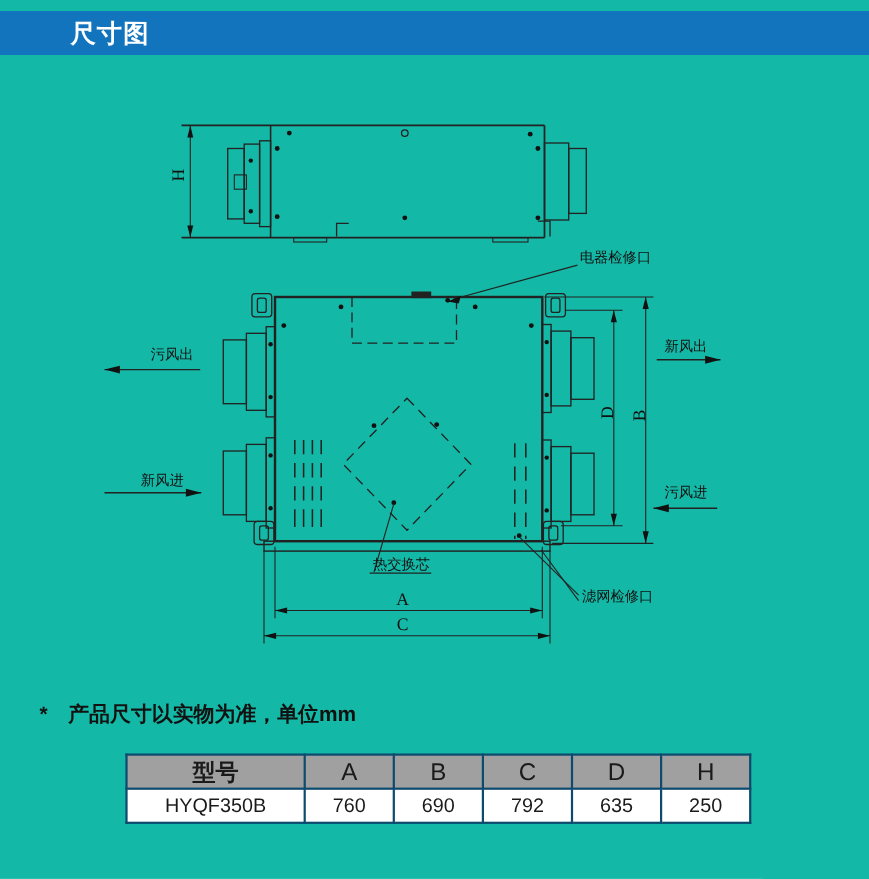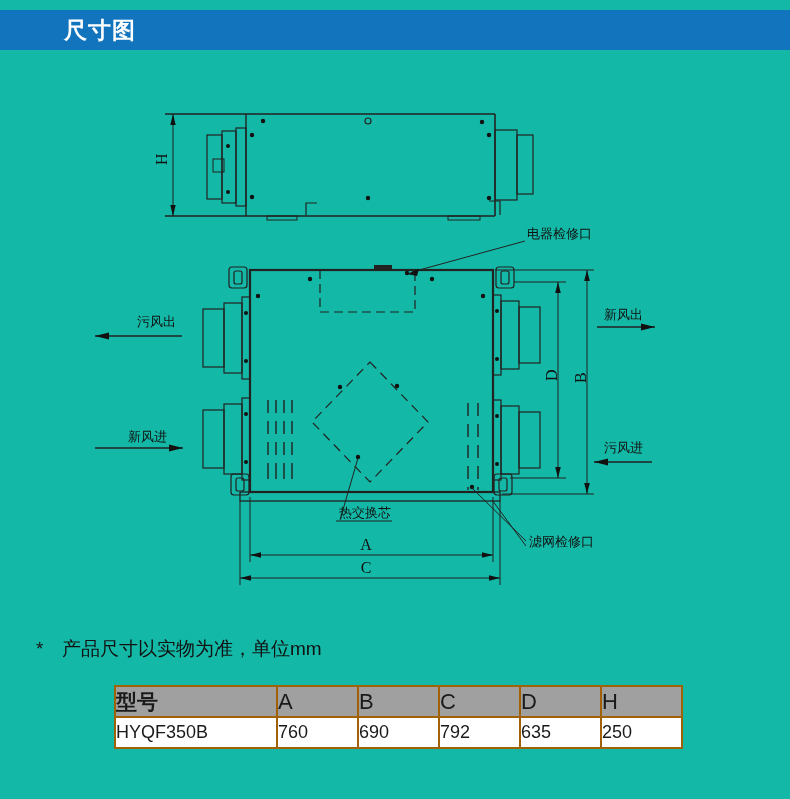--- a/index.html
+++ b/index.html
@@ -9,25 +9,25 @@
   #titlebar{position:absolute;left:0;top:10px;width:790px;height:40px;background:#1274bd;}
   #titlebar .t{position:absolute;left:64px;top:0;height:40px;line-height:40px;
                color:#ffffff;font-size:23px;font-weight:bold;letter-spacing:1px;}
   
   #drawing{position:absolute;left:0;top:0;width:790px;height:632px;}
   #drawing .ln{stroke:#222222;fill:none;}
   #drawing .cn{font-family:"Liberation Sans",sans-serif;font-size:13px;fill:#111111;}
   #drawing .dim{font-family:"Liberation Serif",serif;font-size:16px;fill:#111111;}
   #drawing .dot{fill:#111111;stroke:none;}
   
-  #note{position:absolute;left:36px;top:636px;font-size:19px;font-weight:normal;color:#111111;}
+  #note{position:absolute;left:36px;top:636px;font-size:19px;font-weight:bold;color:#111111;}
   #note .star{display:inline-block;width:26px;}
   
   #spec-table{position:absolute;left:114px;top:685px;border-collapse:collapse;table-layout:fixed;}
-  #spec-table td,#spec-table th{border:2px solid #a16207;text-align:left;vertical-align:middle;
+  #spec-table td,#spec-table th{border:2px solid #0c4a6e;text-align:center;vertical-align:middle;
         padding:0;height:29px;color:#1a1a1a;}
   #spec-table th{background:#a0a0a0;}
   #spec-table th.model{width:160px;font-size:21px;font-weight:bold;}
   #spec-table th.letter{width:79px;font-size:22px;font-weight:normal;}
   #spec-table tr.r1 td{background:#d2d2d2;}
   #spec-table tr.r2 td{background:#ffffff;}
   #spec-table td{font-size:18px;}
 </style>
 </head>
 <body>

